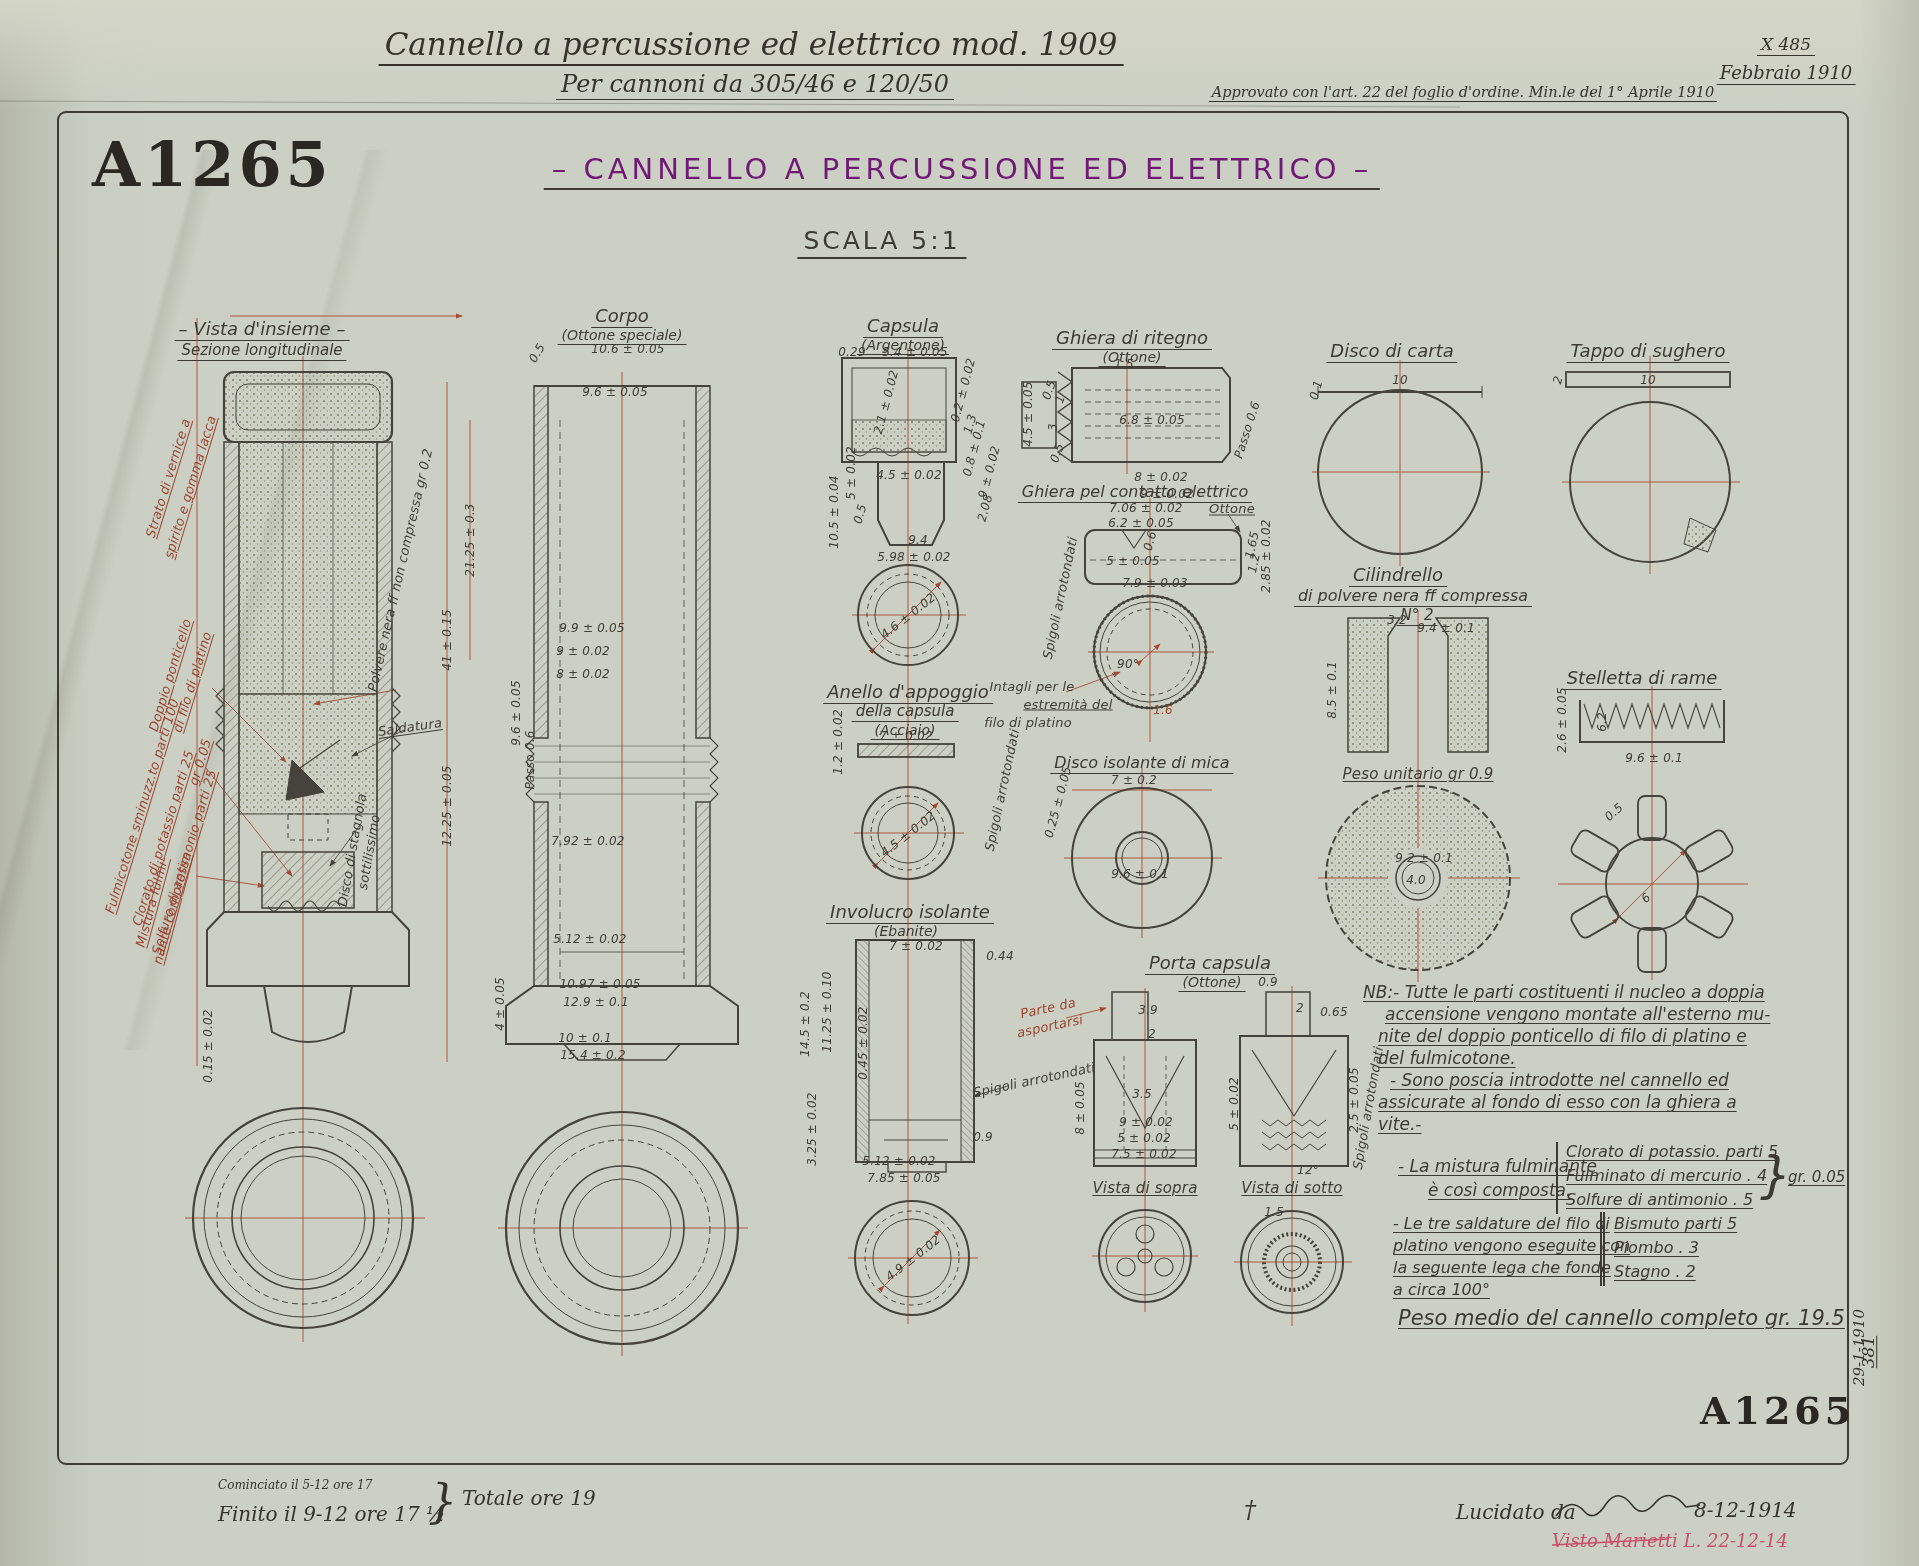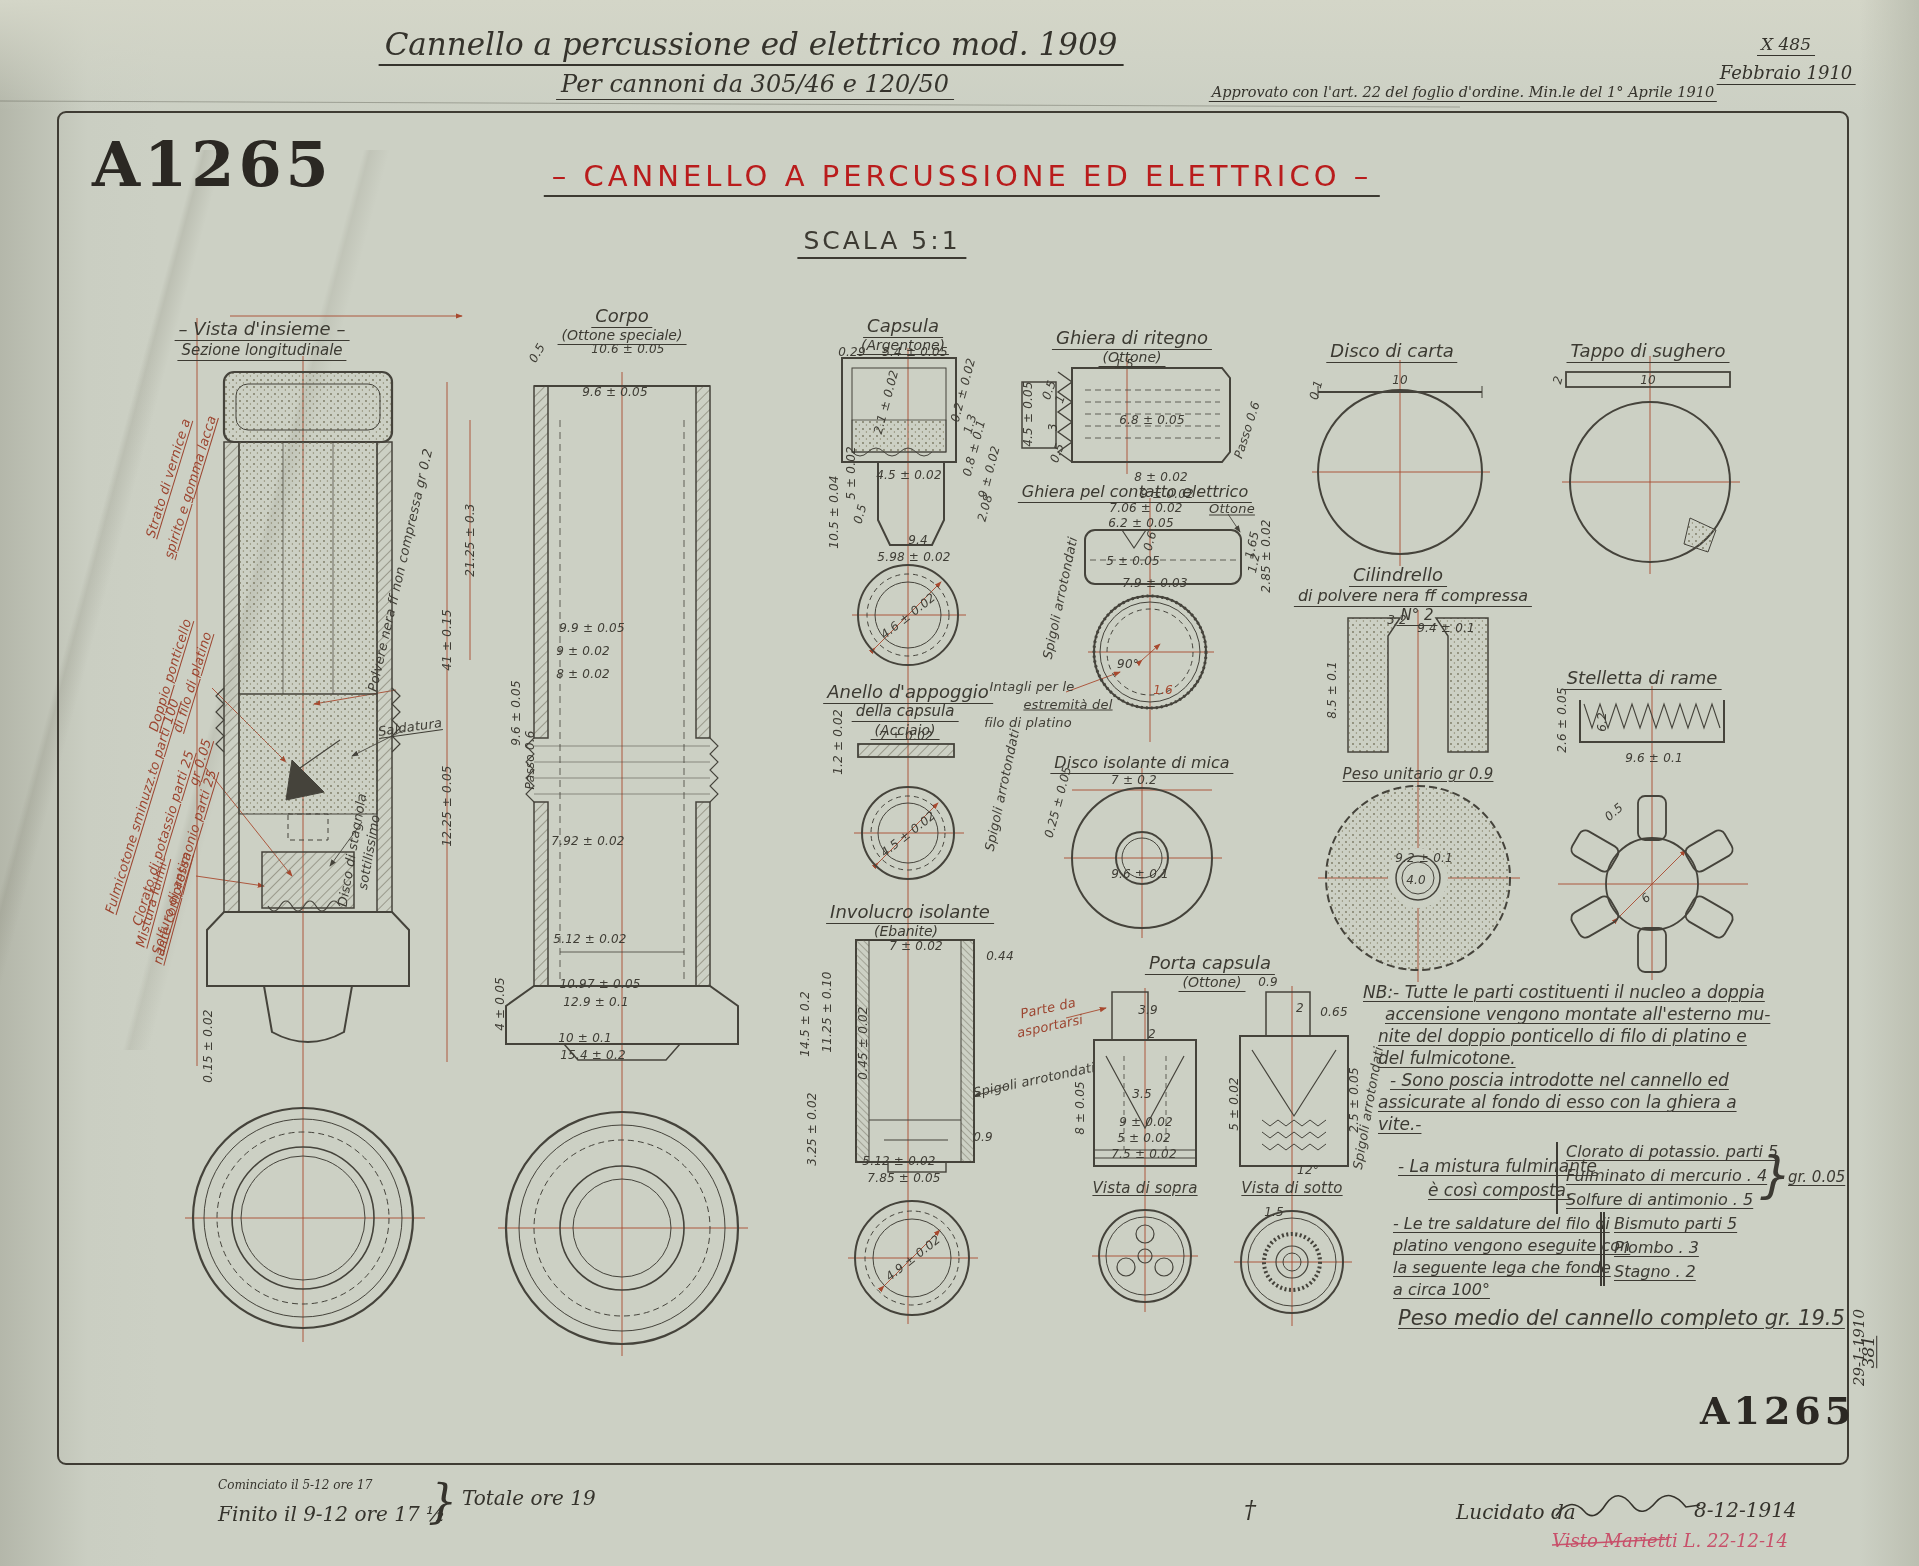--- a/index.html
+++ b/index.html
@@ -309,21 +309,21 @@
   </g>
 </svg>
 
 <div class="txt hand" style="left:751px;top:26px;transform:translateX(-50%);font-size:31px;border-bottom:2px solid #35332c;padding:0 6px 2px">Cannello a percussione ed elettrico mod. 1909</div>
 <div class="txt hand" style="left:755px;top:70px;transform:translateX(-50%);font-size:24px;border-bottom:1.6px solid #35332c;padding:0 5px 1px">Per cannoni da 305/46 e 120/50</div>
 <div class="txt hand" style="left:1463px;top:84px;transform:translateX(-50%);font-size:14.5px;border-bottom:1.2px solid #35332c;padding:0 3px 1px">Approvato con l'art. 22 del foglio d'ordine. Min.le del 1° Aprile 1910</div>
 <div class="txt hand" style="left:1786px;top:34px;transform:translateX(-50%);font-size:17px;border-bottom:1.4px solid #35332c;padding:0 4px 1px">X 485</div>
 <div class="txt hand" style="left:1786px;top:62px;transform:translateX(-50%);font-size:18px;border-bottom:1.2px solid #35332c;padding:0 3px 1px">Febbraio 1910</div>
 <div class="stamp" style="left:92px;top:128px;font-size:62px">A1265</div>
 
-<div class="txt" style="left:962px;top:159px;transform:translateX(-50%);font-size:29px;letter-spacing:4px;border-bottom:2px solid #3c3a32;padding:0 8px 2px;color:#b91c1c">– CANNELLO A PERCUSSIONE ED ELETTRICO –</div>
+<div class="txt" style="left:962px;top:152px;transform:translateX(-50%);font-size:29px;letter-spacing:4px;border-bottom:2px solid #3c3a32;padding:0 8px 2px;color:#701a75">– CANNELLO A PERCUSSIONE ED ELETTRICO –</div>
 <div class="txt" style="left:882px;top:226px;transform:translateX(-50%);font-size:25px;letter-spacing:3px;border-bottom:2px solid #3c3a32;padding:0 6px 2px;color:#3c3a32">SCALA 5:1</div>
 
 <div class="vtitle" style="left:262px;top:318px">– Vista d'insieme –</div>
 <div class="vtitle vsub" style="left:262px;top:341px">Sezione longitudinale</div>
 <div class="vtitle" style="left:622px;top:305px">Corpo</div>
 <div class="vtitle vmat" style="left:622px;top:327px">(Ottone speciale)</div>
 <div class="vtitle" style="left:903px;top:315px">Capsula</div>
 <div class="vtitle vmat" style="left:903px;top:337px">(Argentone)</div>
 <div class="vtitle" style="left:1132px;top:327px">Ghiera di ritegno</div>
 <div class="vtitle vmat" style="left:1132px;top:349px">(Ottone)</div>
@@ -418,21 +418,21 @@
     <span class="dim d" style="left: 1167px; top: 494px; transform: translate(-50%, -50%) rotate(0deg);">9 ± 0.02</span>
     <span class="dim d" style="left: 1247px; top: 430px; transform: translate(-50%, -50%) rotate(-72deg);">Passo 0.6</span>
     <span class="dim d" style="left: 1146px; top: 508px; transform: translate(-50%, -50%) rotate(0deg);">7.06 ± 0.02</span>
     <span class="dim d" style="left: 1141px; top: 523px; transform: translate(-50%, -50%) rotate(0deg);">6.2 ± 0.05</span>
     <span class="dim d" style="left: 1133px; top: 561px; transform: translate(-50%, -50%) rotate(0deg);">5 ± 0.05</span>
     <span class="dim d" style="left: 1155px; top: 583px; transform: translate(-50%, -50%) rotate(0deg);">7.9 ± 0.03</span>
     <span class="dim d" style="left: 1150px; top: 541px; transform: translate(-50%, -50%) rotate(-75deg);">0.6</span>
     <span class="dim d" style="left: 1252px; top: 545px; transform: translate(-50%, -50%) rotate(-78deg);">1.65</span>
     <span class="dim d" style="left: 1254px; top: 563px; transform: translate(-50%, -50%) rotate(-78deg);">1.2</span>
     <span class="dim d" style="left: 1266px; top: 556px; transform: translate(-50%, -50%) rotate(-90deg);">2.85 ± 0.02</span>
-    <span class="dim r" style="left: 1163px; top: 690px; transform: translate(-50%, -50%) rotate(0deg); font-style: italic;">1.6</span>
+    <span class="dim r" style="left: 1163px; top: 710px; transform: translate(-50%, -50%) rotate(0deg); font-style: italic;">1.6</span>
     <span class="dim d" style="left: 1128px; top: 664px; transform: translate(-50%, -50%) rotate(0deg);">90°</span>
     <span class="dim bl u" style="left: 1232px; top: 508px; transform: translate(-50%, -50%) rotate(0deg);">Ottone</span>
     <span class="dim bl" style="left: 1060px; top: 598px; transform: translate(-50%, -50%) rotate(-78deg);">Spigoli arrotondati</span>
     <span class="dim bl" style="left: 1032px; top: 686px; transform: translate(-50%, -50%) rotate(0deg);">Intagli per le</span>
     <span class="dim bl" style="left: 1068px; top: 704px; transform: translate(-50%, -50%) rotate(0deg); text-decoration: underline;">estremità del</span>
     <span class="dim bl" style="left: 1028px; top: 722px; transform: translate(-50%, -50%) rotate(0deg);">filo di platino</span>
     <span class="dim d" style="left: 1316px; top: 390px; transform: translate(-50%, -50%) rotate(-75deg);">0.1</span>
     <span class="dim d" style="left: 1400px; top: 380px; transform: translate(-50%, -50%) rotate(0deg);">10</span>
     <span class="dim d" style="left: 1558px; top: 380px; transform: translate(-50%, -50%) rotate(-75deg);">2</span>
     <span class="dim d" style="left: 1648px; top: 380px; transform: translate(-50%, -50%) rotate(0deg);">10</span>

